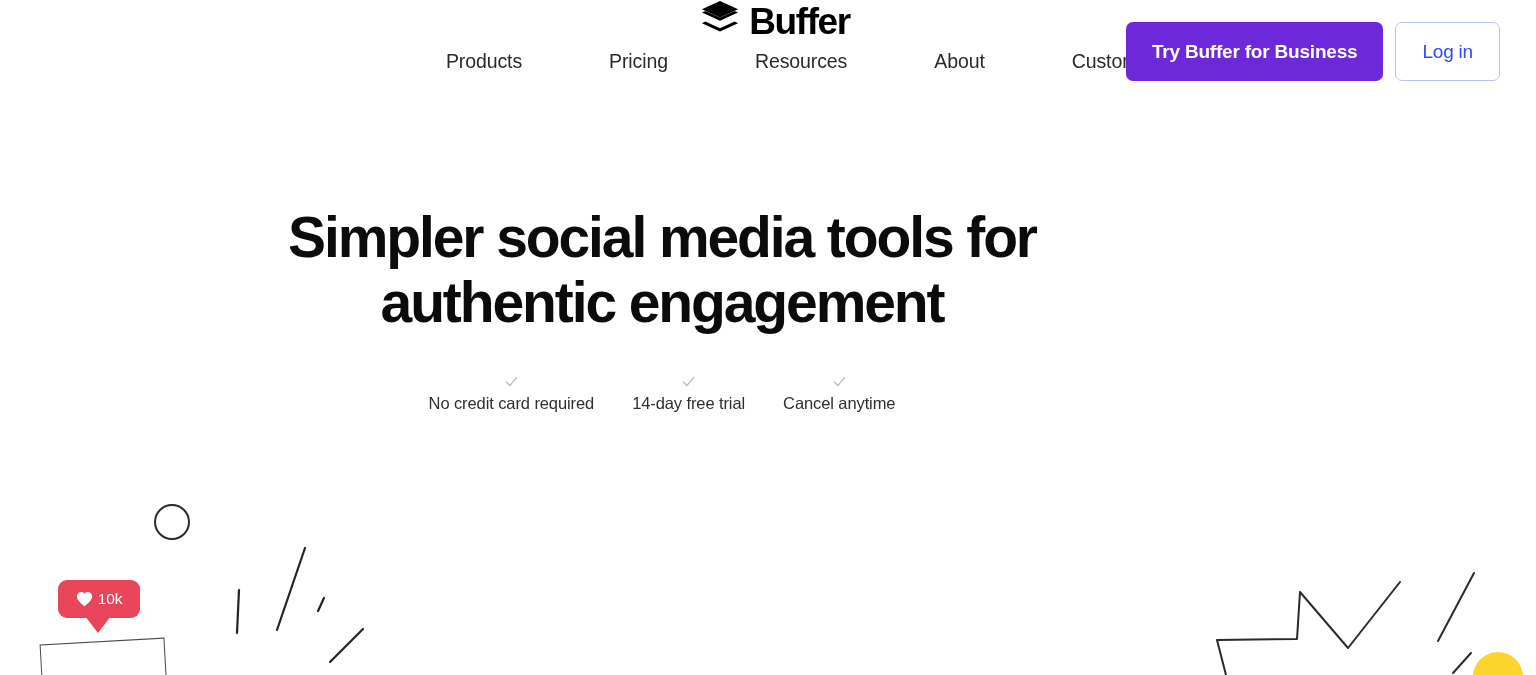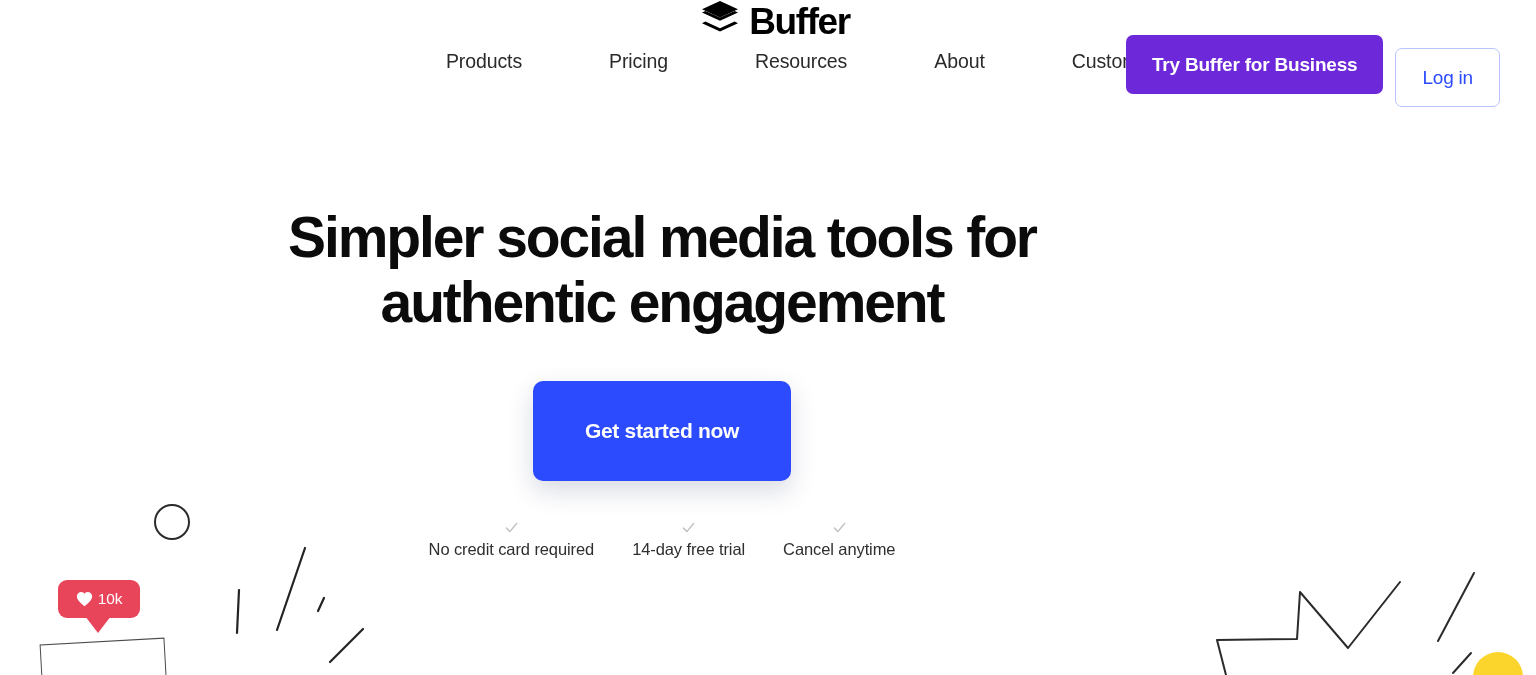--- a/index.html
+++ b/index.html
@@ -100,21 +100,20 @@
     color: #2c4bff;
     border: 1.4px solid #b9c4ff;
     border-radius: 7px;
     font-size: 19px;
     height: 59px;
     padding: 0 26px;
     cursor: pointer;
     font-family: "Liberation Sans", sans-serif;
     letter-spacing: -0.2px;
     white-space: nowrap;
-    margin-top: 26px;
   }
 
   
   .hero {
     position: absolute;
     top: 0; left: 0;
     width: 1324px;
     height: 675px;
     z-index: 20;
     pointer-events: none;
@@ -350,23 +349,20 @@
   <section class="hero">
     <div class="hero-inner">
 
       <h1 class="hero-title">
         <span>Simpler social media tools for</span>
         <br>
         <span>authentic engagement</span>
       </h1>
 
 
-      <div class="cta-wrap">
-        <button class="btn-cta">Get started now</button>
-      </div>
 
       <div class="benefits">
 
         <div class="benefit">
           <span class="check-icon">
             <svg viewBox="0 0 14 14" xmlns="http://www.w3.org/2000/svg">
               <polyline points="1.5,7.6 5.2,11.4 12.6,2.6" fill="none" stroke="#bdbdbd" stroke-width="1.5" stroke-linecap="round" stroke-linejoin="round"></polyline>
             </svg>
           </span>
           <span>No credit card required</span>

